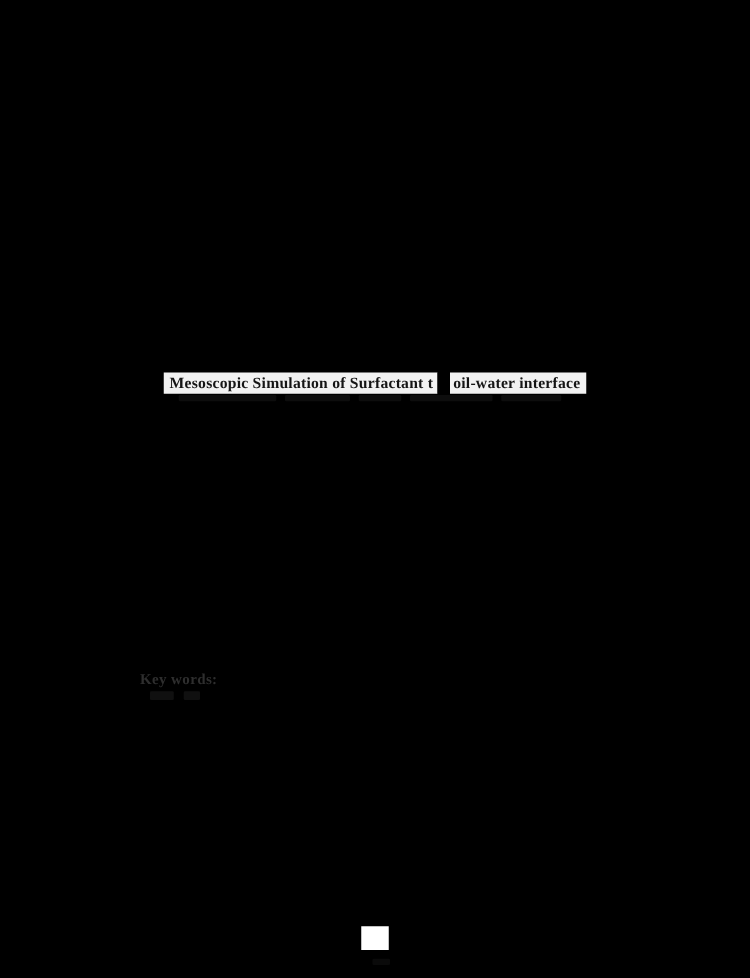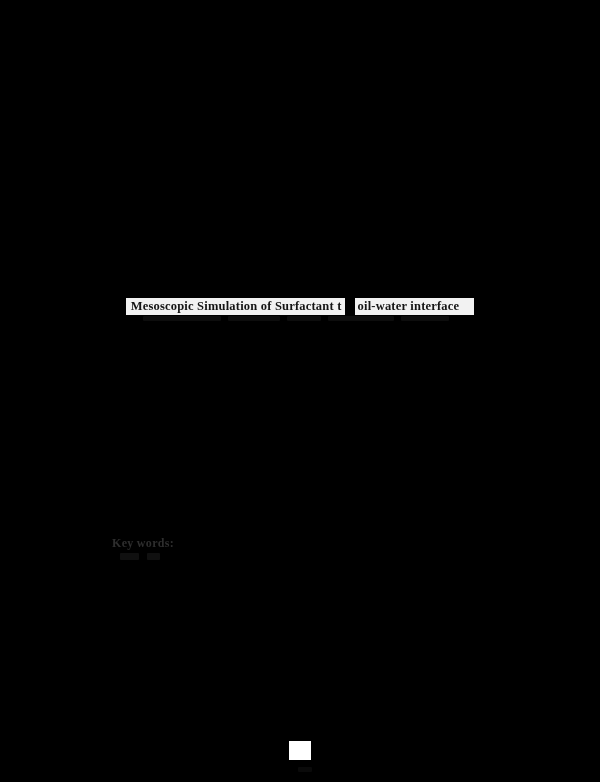--- a/index.html
+++ b/index.html
@@ -33,21 +33,21 @@
   .title-seg {
     background: #f2f2f2;
     color: #151515;
     font-weight: bold;
     font-size: 12.5px;
     line-height: 17px;
     white-space: nowrap;
     letter-spacing: 0.2px;
   }
   .title-seg.left { padding: 0 3px 0 5px; }
-  .title-seg.right { padding: 0 15px 0 3px; }
+  .title-seg.right { padding: 0 5px 0 3px; }
   .title-gap {
     width: 10px;
     background: #000000;
   }
   
   .faint-line {
     position: absolute;
     top: 316px;
     left: 143px;
     width: 322px;

